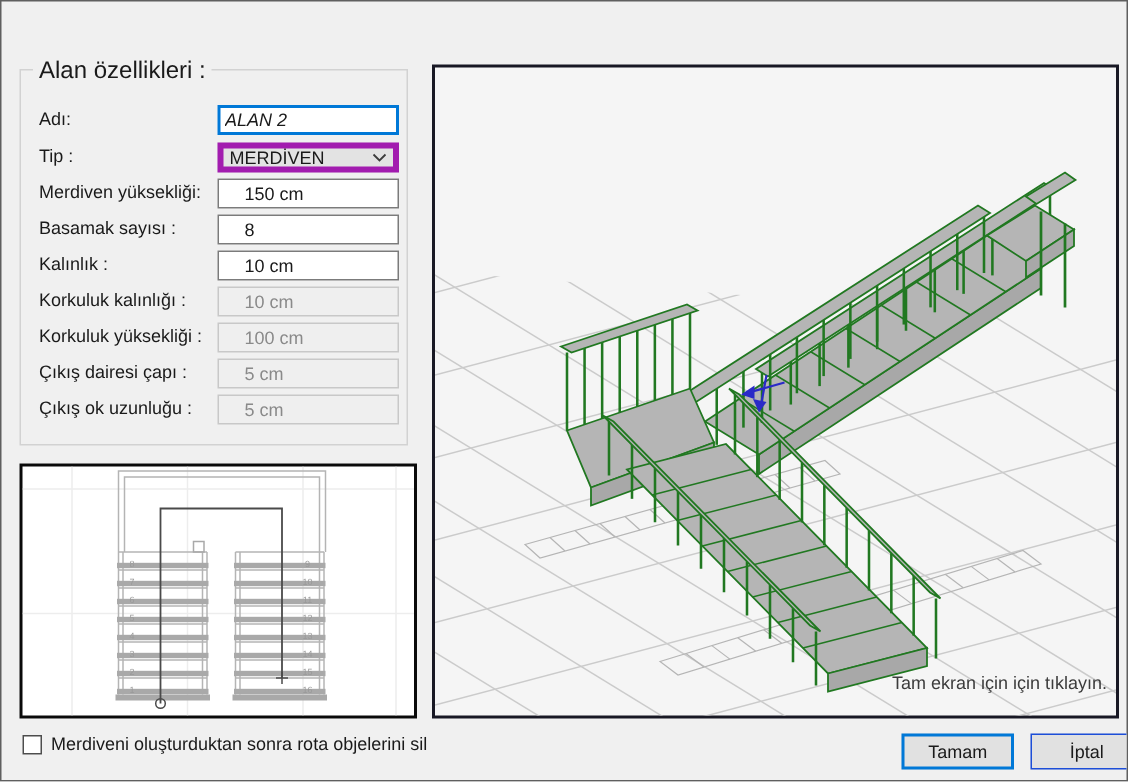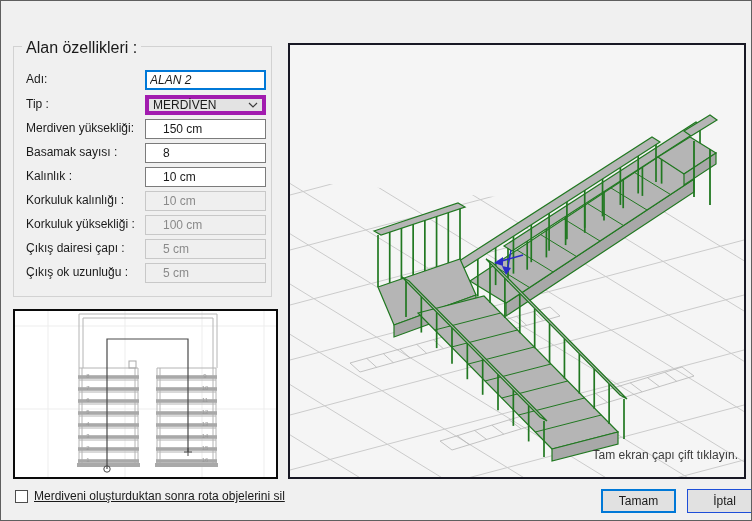--- a/index.html
+++ b/index.html
@@ -22,21 +22,21 @@
   .field-input.focused{border:2px solid #0078d7;padding:0 3px;font-style:italic;}
   .field-input.disabled{background:#efefef;border:1px solid #c8c8c8;color:#8a8a8a;}
   .combo{
     position:absolute;left:131px;width:121px;height:20px;box-sizing:border-box;
     border:4px solid #a21caf;background:#e3e3e3;font-size:12px;
     display:flex;align-items:center;padding:0 4px;justify-content:space-between;
   }
   .preview2d{position:absolute;left:12px;top:308px;width:265px;height:170px;box-sizing:border-box;border:2px solid #0a0a0a;background:#ffffff;}
   .preview3d{position:absolute;left:287px;top:42px;width:458px;height:436px;box-sizing:border-box;border:2px solid #181824;background:#f5f5f5;}
   .hint{position:absolute;right:6px;bottom:15px;font-size:12px;color:#3c3c3c;}
-  .checkrow{position:absolute;left:14px;top:488px;display:flex;align-items:center;gap:6px;text-decoration:underline;}
+  .checkrow{position:absolute;left:14px;top:488px;display:flex;align-items:center;gap:6px;}
   .checkbox{width:13px;height:13px;box-sizing:border-box;border:1px solid #4d4d4d;background:#fff;}
   .checklabel{font-size:12px;}
   .btn{position:absolute;top:488px;width:75px;height:24px;box-sizing:border-box;background:#e1e1e1;
        font-size:12px;display:flex;align-items:center;justify-content:center;margin-left:16px;}
   .btn-ok{left:584px;border:2px solid #0078d7;}
   .btn-cancel{left:670px;border:1px solid #1d4ed8;}
   svg{display:block;}
 </style>
 </head>
 <body>
@@ -295,21 +295,21 @@
         <line x1="289.3333333333333" y1="308.66666666666663" x2="289.3333333333333" y2="348.66666666666663" stroke="#217821" stroke-width="1.7"></line>
         <line x1="304.22222222222223" y1="323.77777777777777" x2="304.22222222222223" y2="363.77777777777777" stroke="#217821" stroke-width="1.7"></line>
         <line x1="319.1111111111111" y1="338.8888888888889" x2="319.1111111111111" y2="378.8888888888889" stroke="#217821" stroke-width="1.7"></line>
         <line x1="334" y1="354" x2="334" y2="394" stroke="#217821" stroke-width="1.7"></line>
         <polygon points="196,214 330,350 337,354 203,218" fill="#b5b5b5" stroke="#217821" stroke-width="1.2"></polygon>
         <line x1="233" y1="210" x2="208" y2="217" stroke="#2a2ac8" stroke-width="1.5"></line>
         <polygon points="204,218 213,212 213,221" fill="#2a2ac8"></polygon>
         <line x1="221" y1="205" x2="217" y2="227" stroke="#2a2ac8" stroke-width="1.5"></line>
         <polygon points="216,230 212,221 221,223" fill="#2a2ac8"></polygon>
       </svg>
-    <div class="hint">Tam ekran çapı çift tıklayın.</div>
+    <div class="hint">Tam ekran için için tıklayın.</div>
   </div>
 
   <div class="checkrow">
     <div class="checkbox"></div>
     <div class="checklabel">Merdiveni oluşturduktan sonra rota objelerini sil</div>
   </div>
 
   <div class="btn btn-ok">
     <span>Tamam</span>
   </div>

